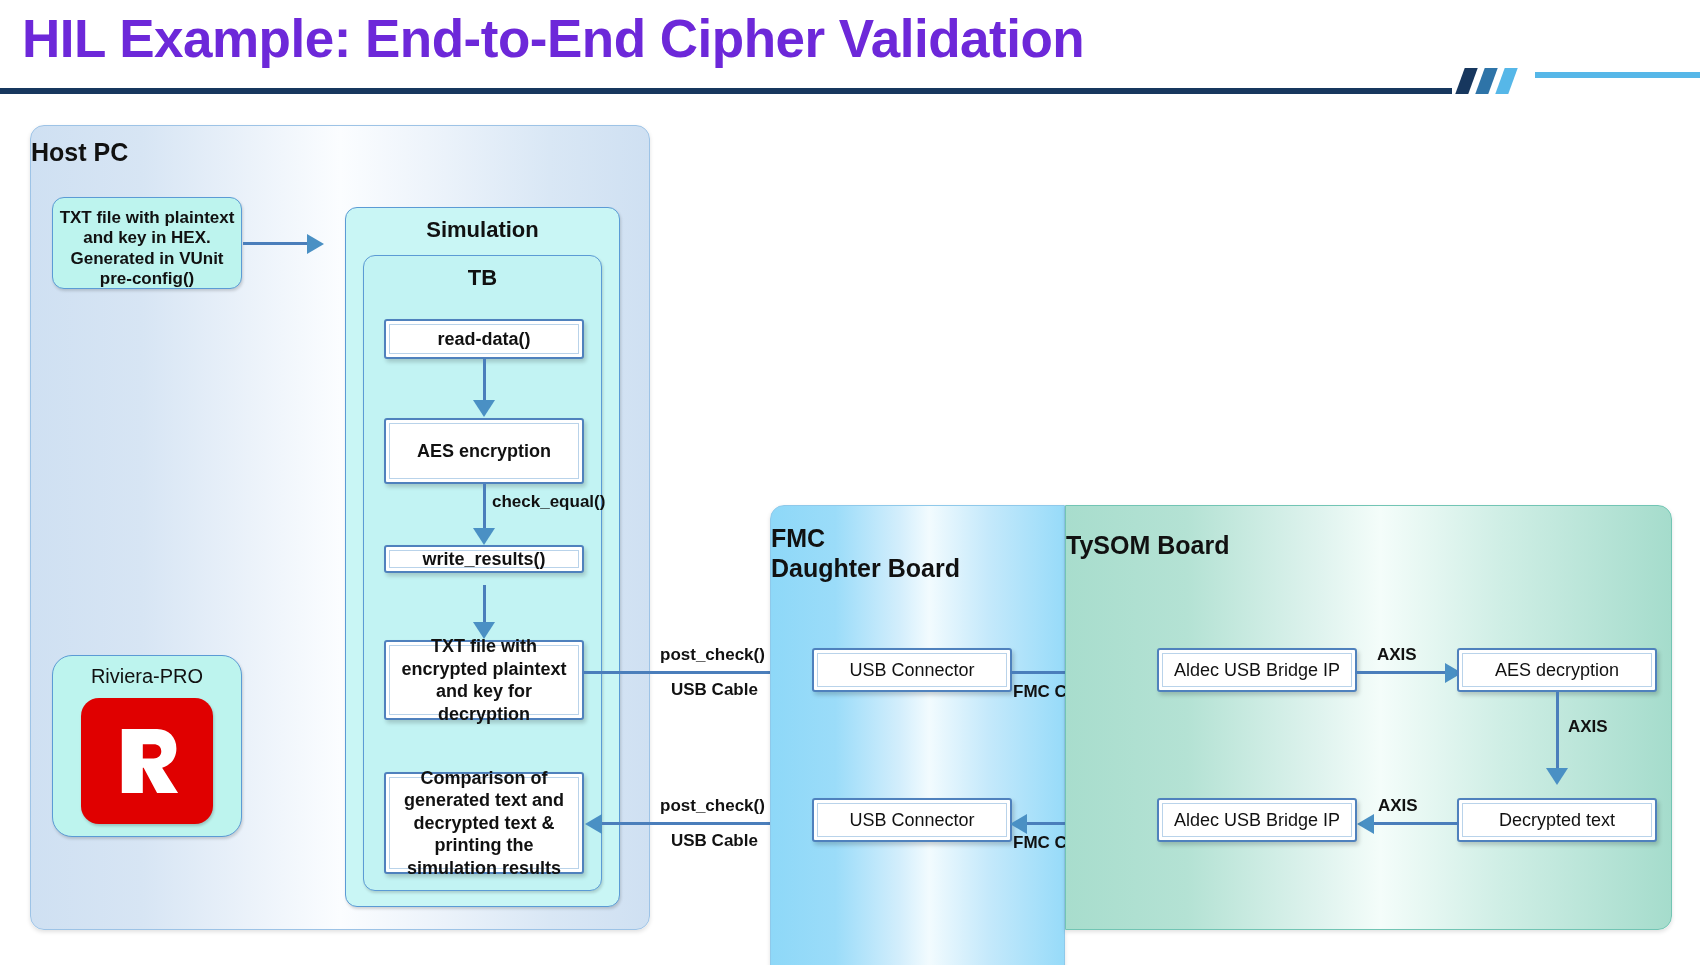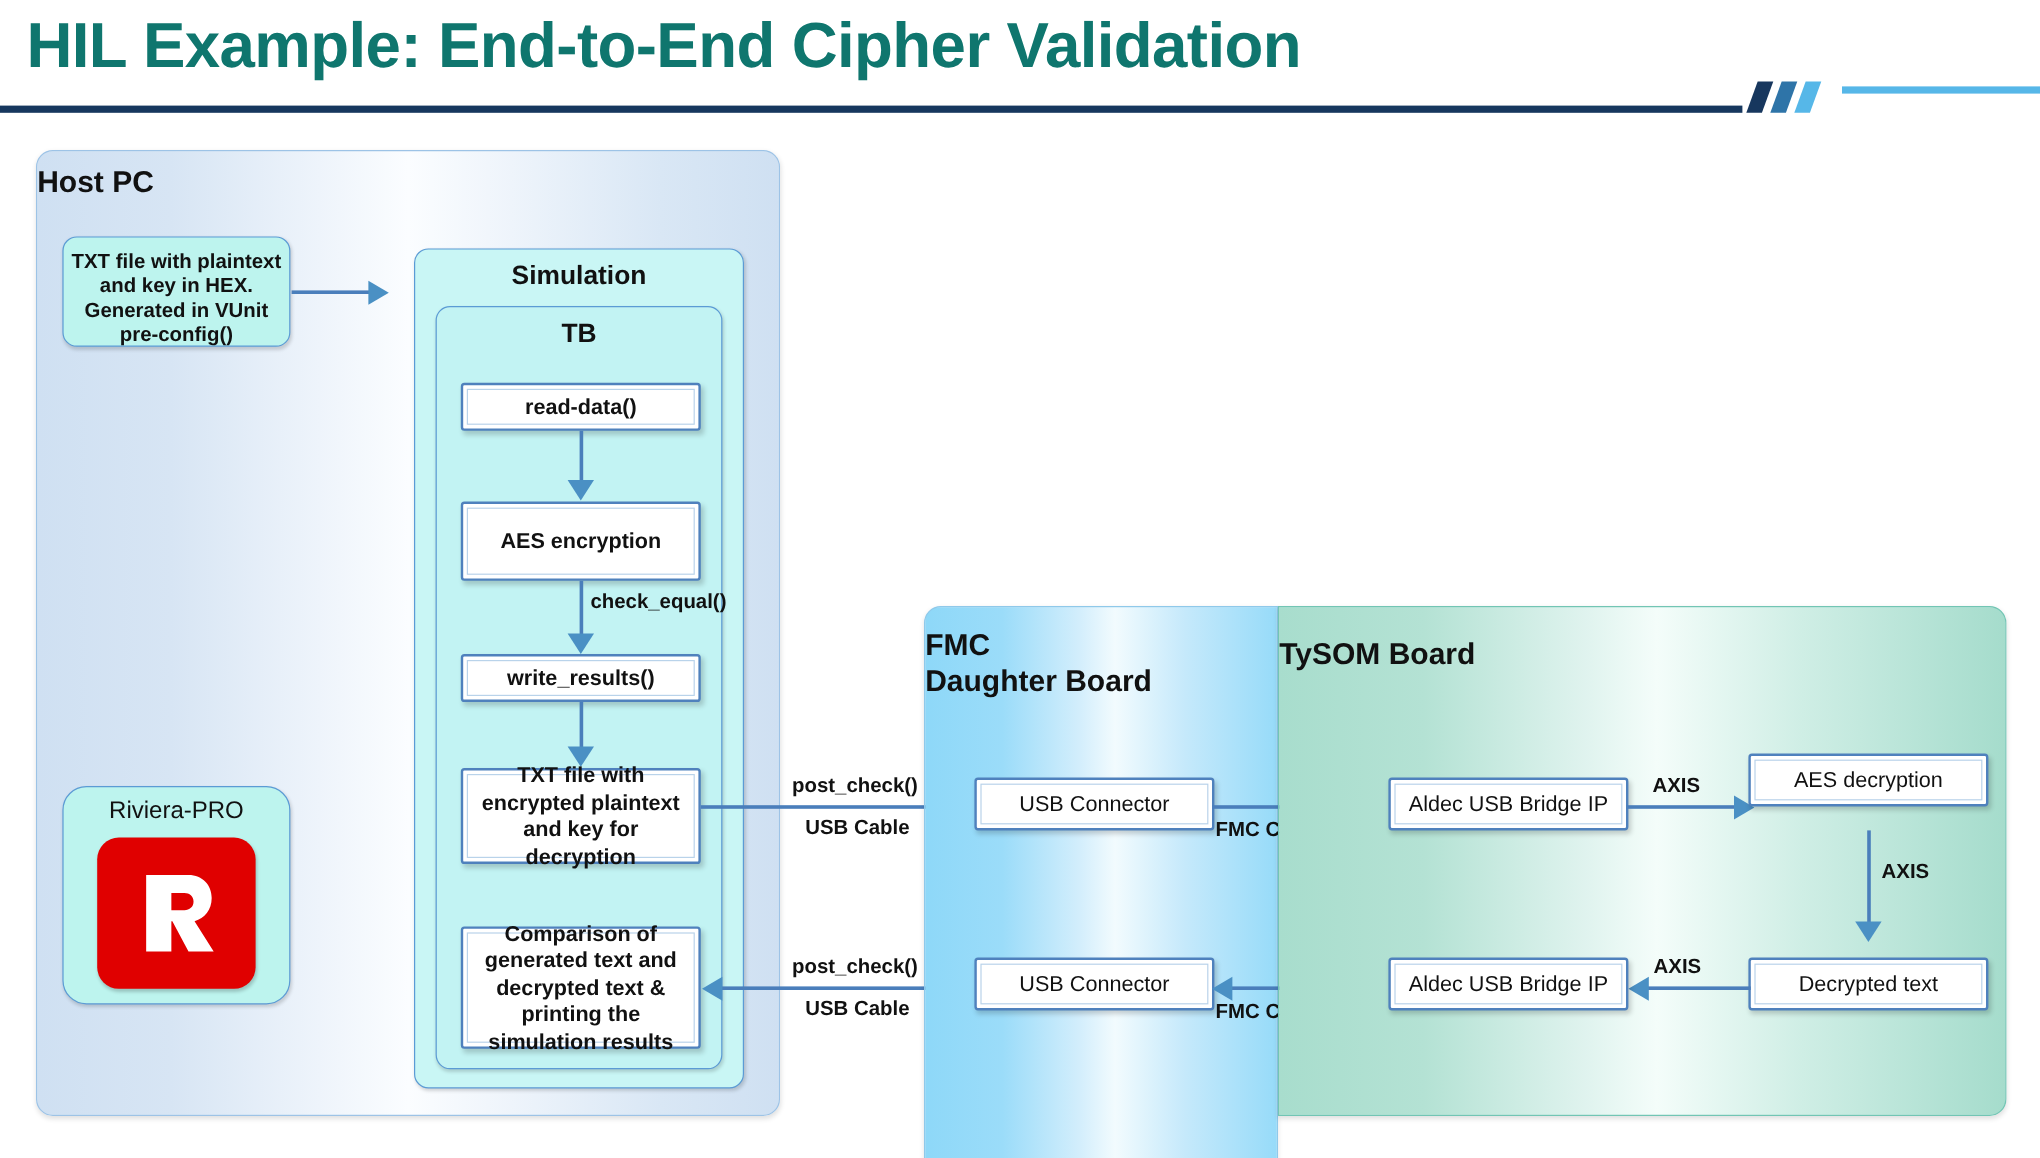--- a/index.html
+++ b/index.html
@@ -16,21 +16,21 @@
     overflow: hidden;
   }
 
   
   #slide-title {
     position: absolute;
     left: 22px;
     top: 8px;
     font-size: 53px;
     font-weight: bold;
-    color: #0f766e;
+    color: #6d28d9;
     letter-spacing: -0.5px;
     white-space: nowrap;
   }
   .rule-dark {
     position: absolute;
     left: 0px;
     top: 88px;
     width: 1452px;
     height: 6px;
     background: #17375e;
@@ -234,21 +234,21 @@
   <div class="vline" style="left:483px; top:359px; height:46px;"></div>
   <div class="arr-d" style="left:473px; top:400px;"></div>
 
   <div class="wbox bold" style="left:384px; top:418px; width:200px; height:66px;">
     <span>AES encryption</span>
   </div>
   <div class="vline" style="left:483px; top:484px; height:50px;"></div>
   <div class="arr-d" style="left:473px; top:528px;"></div>
   <div class="edge-label" style="left:492px; top:492px;">check_equal()</div>
 
-  <div class="wbox bold" style="left:384px; top:545px; width:200px; height:40px;">
+  <div class="wbox bold" style="left:384px; top:545px; width:200px; height:28px;">
     <span>write_results()</span>
   </div>
   <div class="vline" style="left:483px; top:585px; height:42px;"></div>
   <div class="arr-d" style="left:473px; top:622px;"></div>
 
   <div class="wbox bold" style="left:384px; top:772px; width:200px; height:102px;">
     <span>Comparison of generated text and decrypted text &amp; printing the simulation results</span>
   </div>
 
   <div class="wbox bold" style="left:384px; top:640px; width:200px; height:80px;">
@@ -292,21 +292,21 @@
   </div>
 
   <div class="wbox" style="left:1157px; top:648px; width:200px; height:44px;">
     <span>Aldec USB Bridge IP</span>
   </div>
 
   <div class="hline" style="left:1355px; top:671px; width:95px;"></div>
   <div class="arr-r" style="left:1445px; top:663px;"></div>
   <div class="edge-label" style="left:1377px; top:645px;">AXIS</div>
 
-  <div class="wbox" style="left:1457px; top:628px; width:200px; height:44px;">
+  <div class="wbox" style="left:1457px; top:648px; width:200px; height:44px;">
     <span>AES decryption</span>
   </div>
 
   <div class="vline" style="left:1556px; top:692px; height:80px;"></div>
   <div class="arr-d" style="left:1546px; top:768px;"></div>
   <div class="edge-label" style="left:1568px; top:717px;">AXIS</div>
 
   <div class="wbox" style="left:1457px; top:798px; width:200px; height:44px;">
     <span>Decrypted text</span>
   </div>

